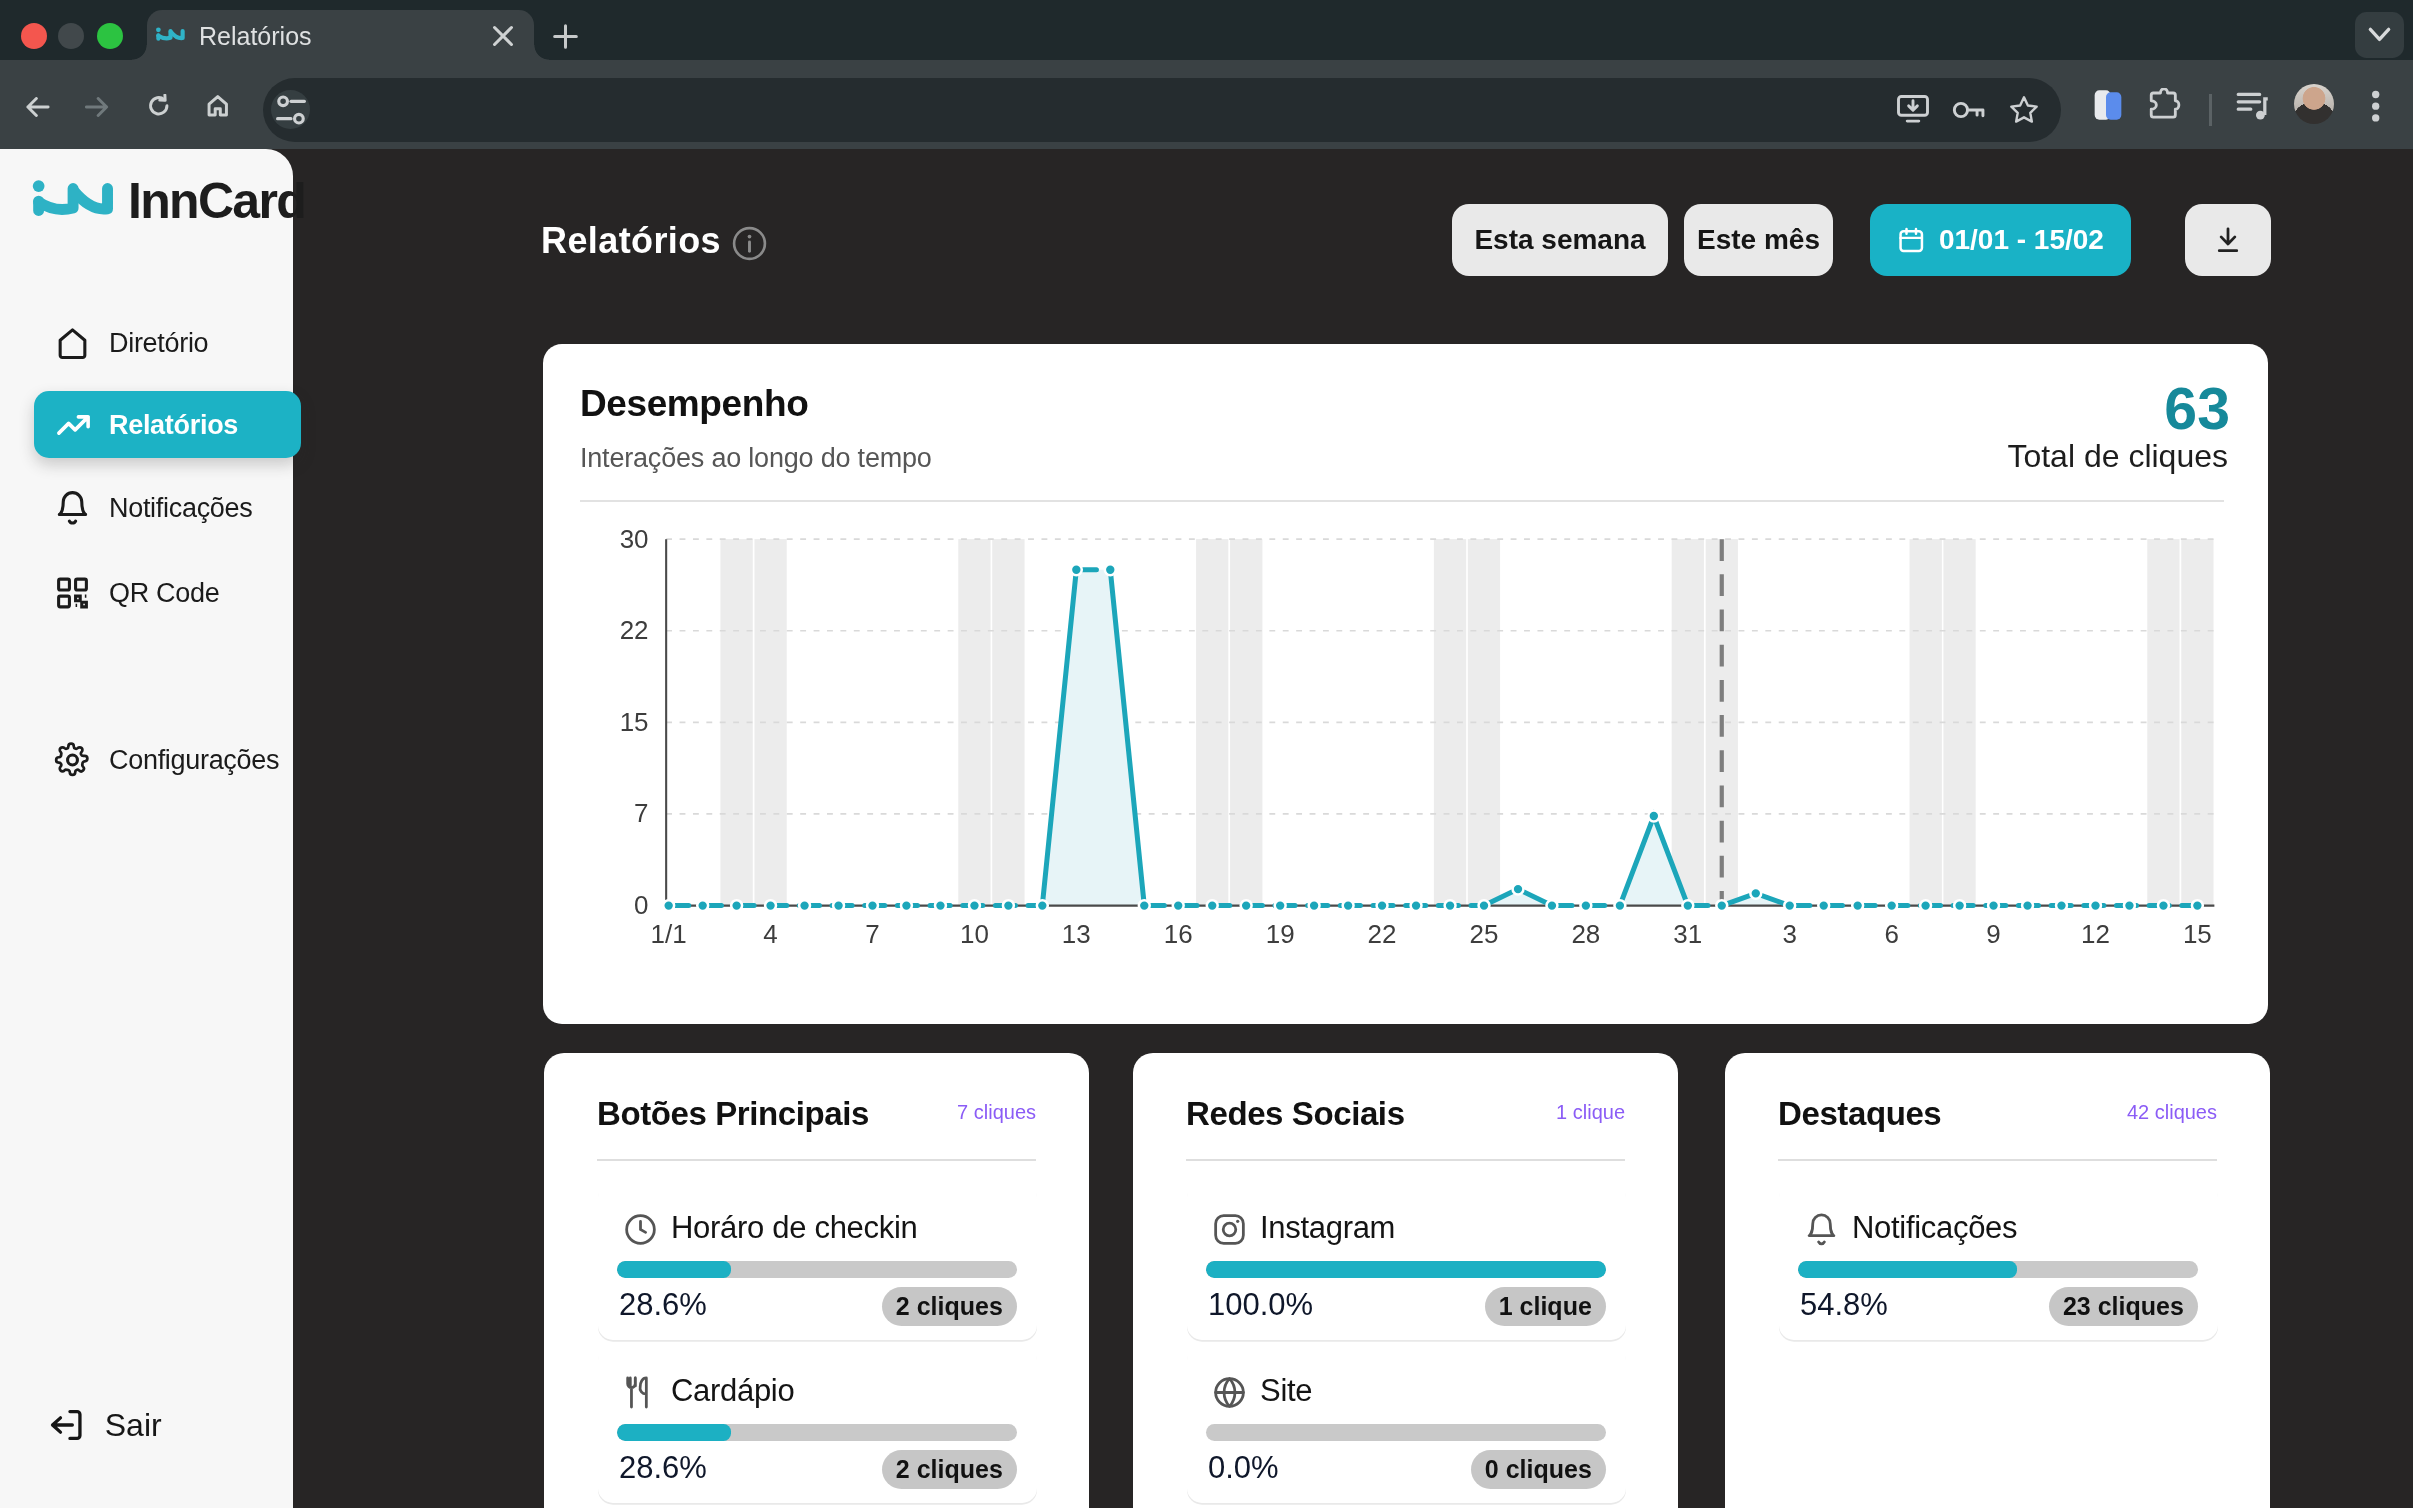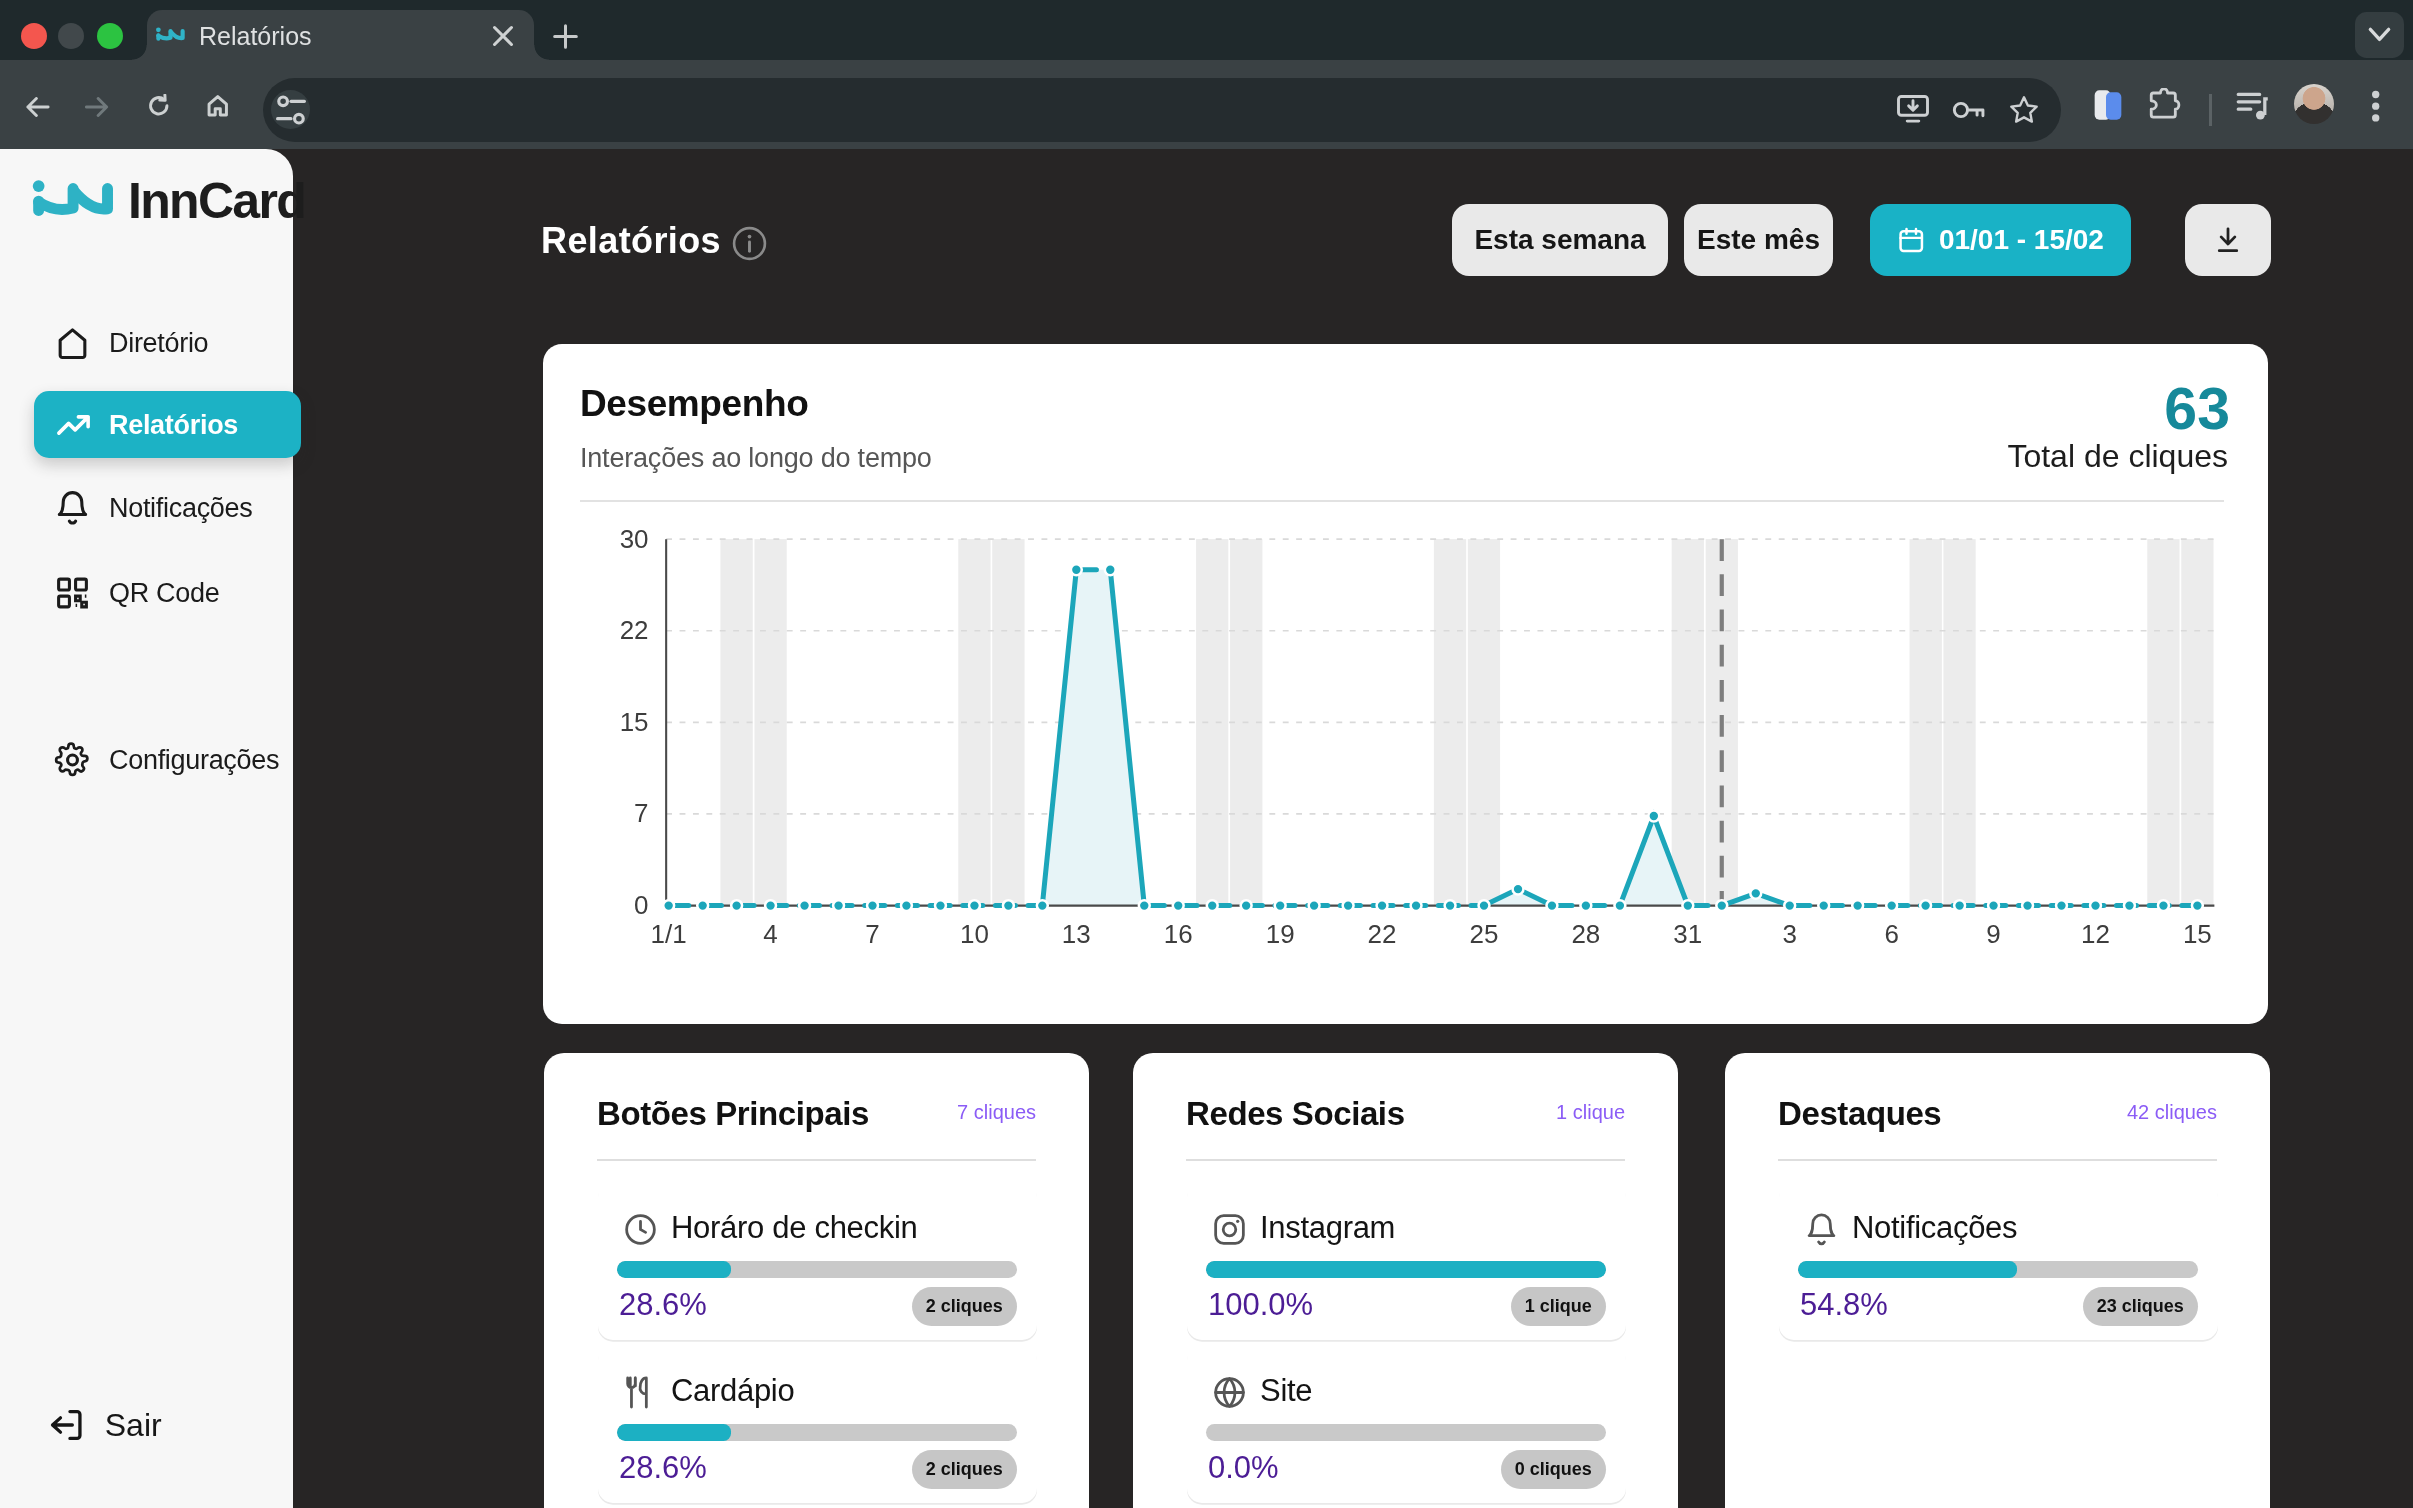--- a/index.html
+++ b/index.html
@@ -42,22 +42,22 @@
 
 .scard { top:1053px; width:545px; height:587px; }
 .sc-title { position:absolute; left:53px; top:42px; font-size:33px; letter-spacing:-0.4px; font-weight:bold; color:#111; }
 .sc-cnt { position:absolute; right:53px; top:48px; font-size:20px; color:#8b5cf6; }
 .sc-div { position:absolute; left:53px; right:53px; top:106px; height:1.7px; background:#dedede; }
 .item { position:absolute; left:54px; width:439px; height:158px; border-radius:15px; box-shadow:0 1.7px 0 #e9e9e9; }
 .it-lab { position:absolute; left:73px; top:28px; font-size:31px; letter-spacing:-0.3px; color:#141414; }
 .it-ico { position:absolute; left:25px; top:30px; }
 .track { position:absolute; left:19px; top:79px; width:400px; height:17px; border-radius:8.4px; background:#c9c9c9; overflow:hidden; }
 .fill { position:absolute; left:0; top:0; height:17px; border-radius:7.5px; background:#1cb0c3; }
-.pct { position:absolute; left:21px; top:105px; font-size:31px; color:#4c1d95; }
-.badge { position:absolute; right:20px; top:105px; height:39px; border-radius:20px; background:#c6c6c6; color:#111; font-size:18px; font-weight:bold; display:flex; align-items:center; padding:0 14.2px; }
+.pct { position:absolute; left:21px; top:105px; font-size:31px; color:#0f172a; }
+.badge { position:absolute; right:20px; top:105px; height:39px; border-radius:20px; background:#c6c6c6; color:#111; font-size:25px; font-weight:bold; display:flex; align-items:center; padding:0 14.2px; }
 </style>
 </head>
 <body>
 
 <div id="titlebar">
   <div class="light" style="left:21px; background:#f4564e;"></div>
   <div class="light" style="left:58px; background:#41484b;"></div>
   <div class="light" style="left:97px; background:#2cc341;"></div>
   <div id="tab">
     <svg style="position:absolute;left:9.2px;top:17px" width="29" height="15" viewBox="38 214 98 46">

